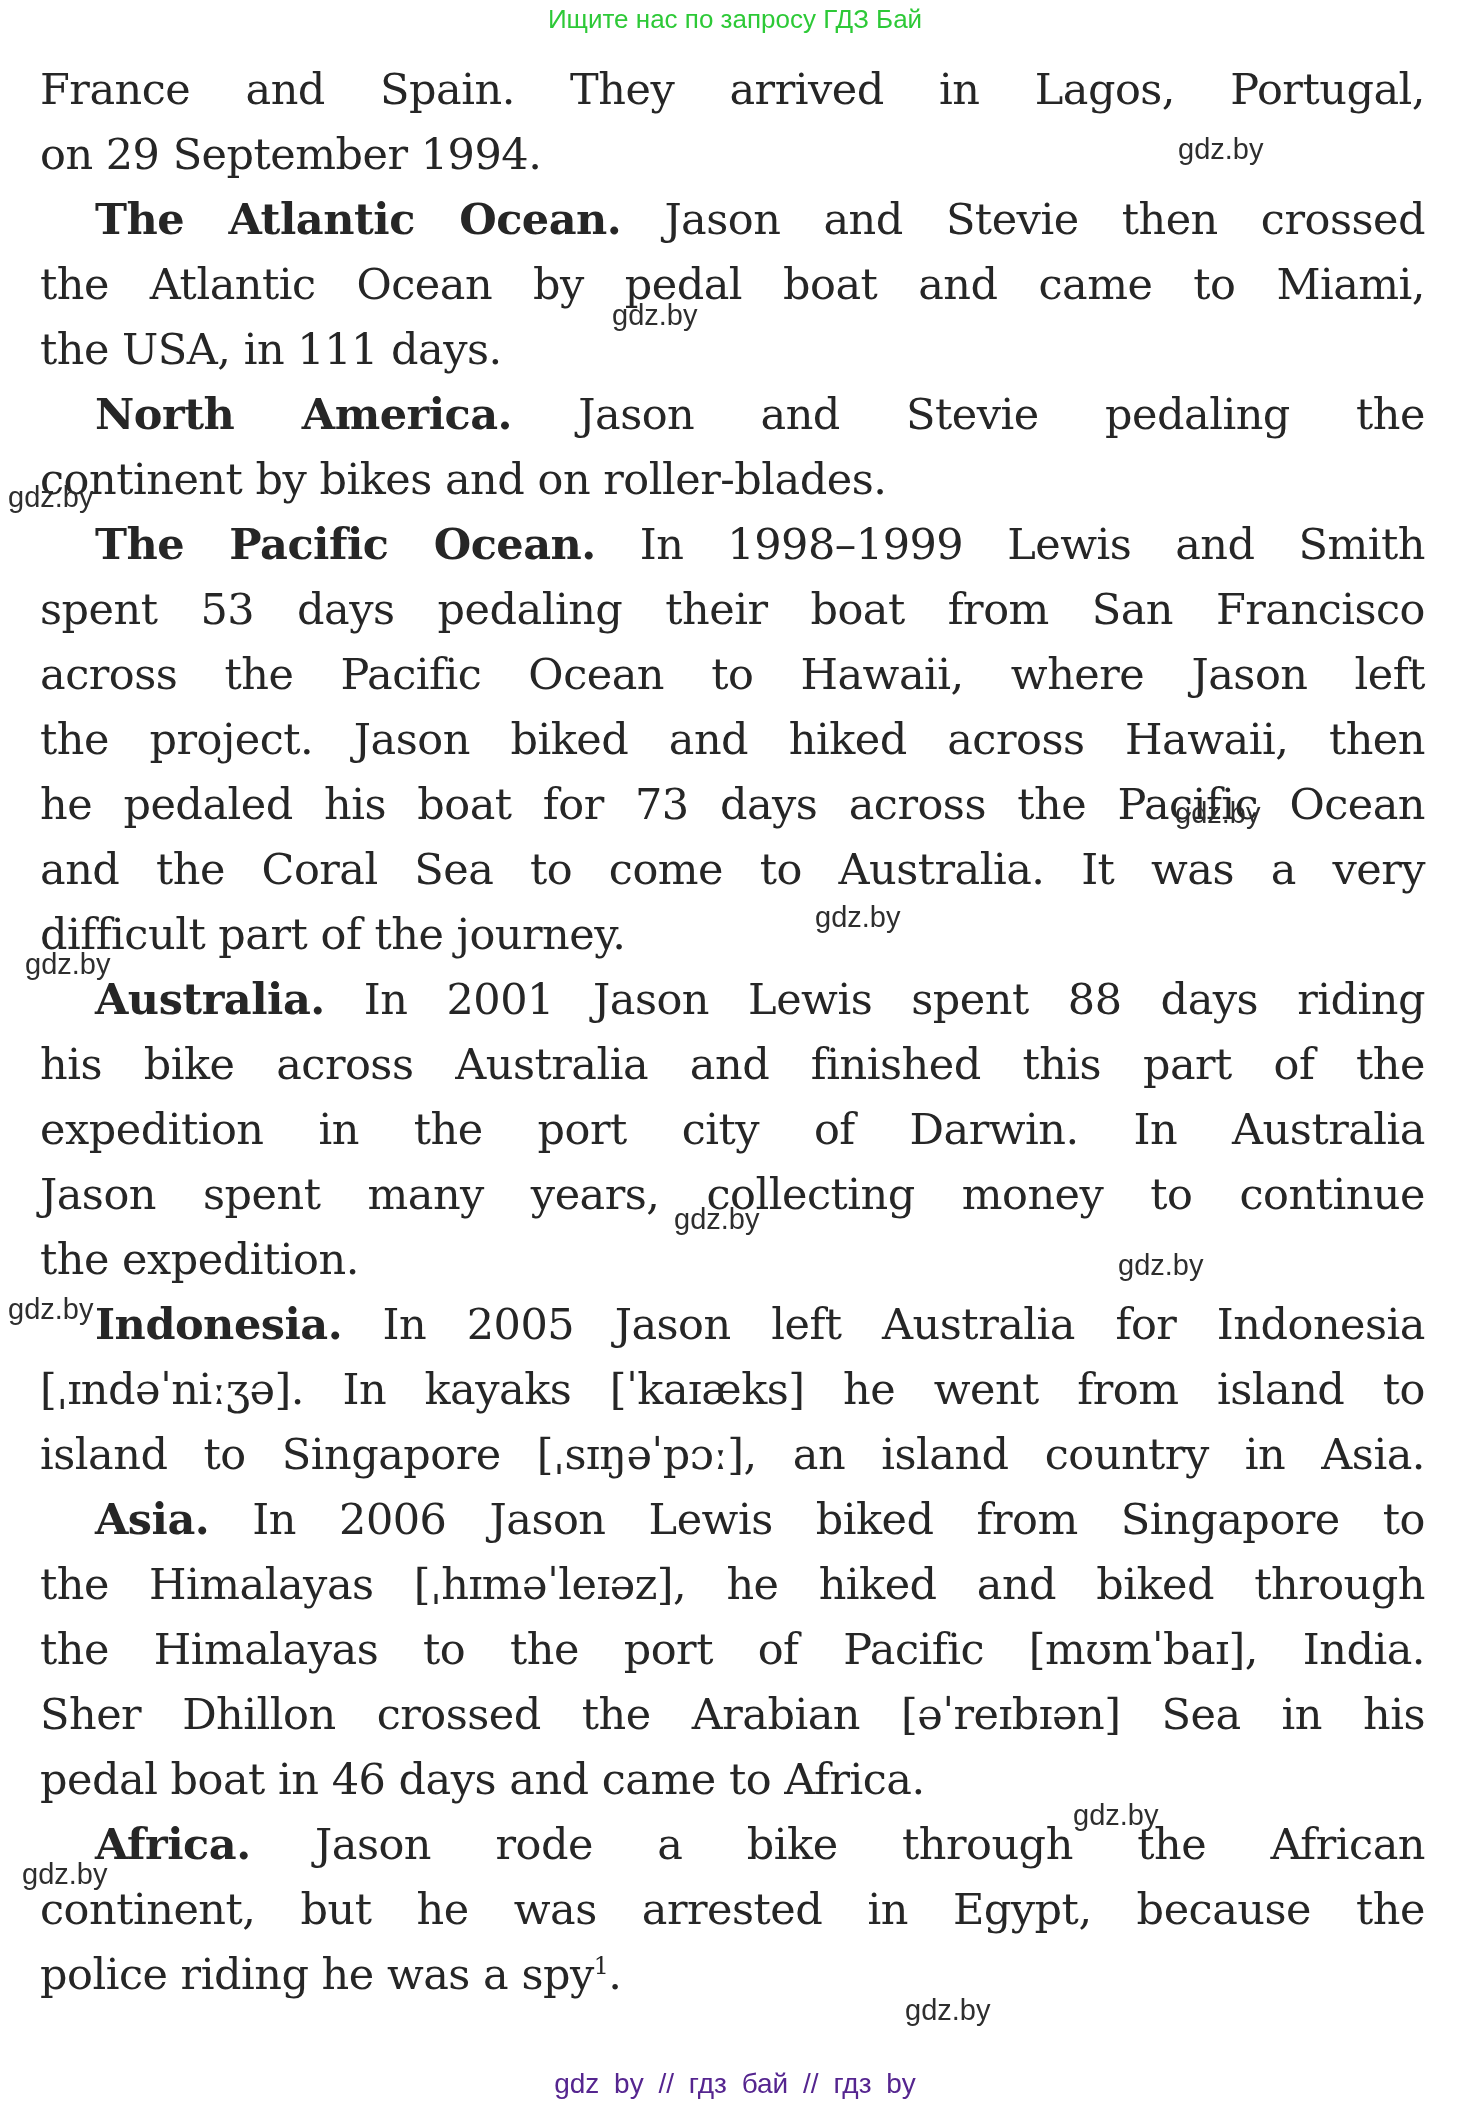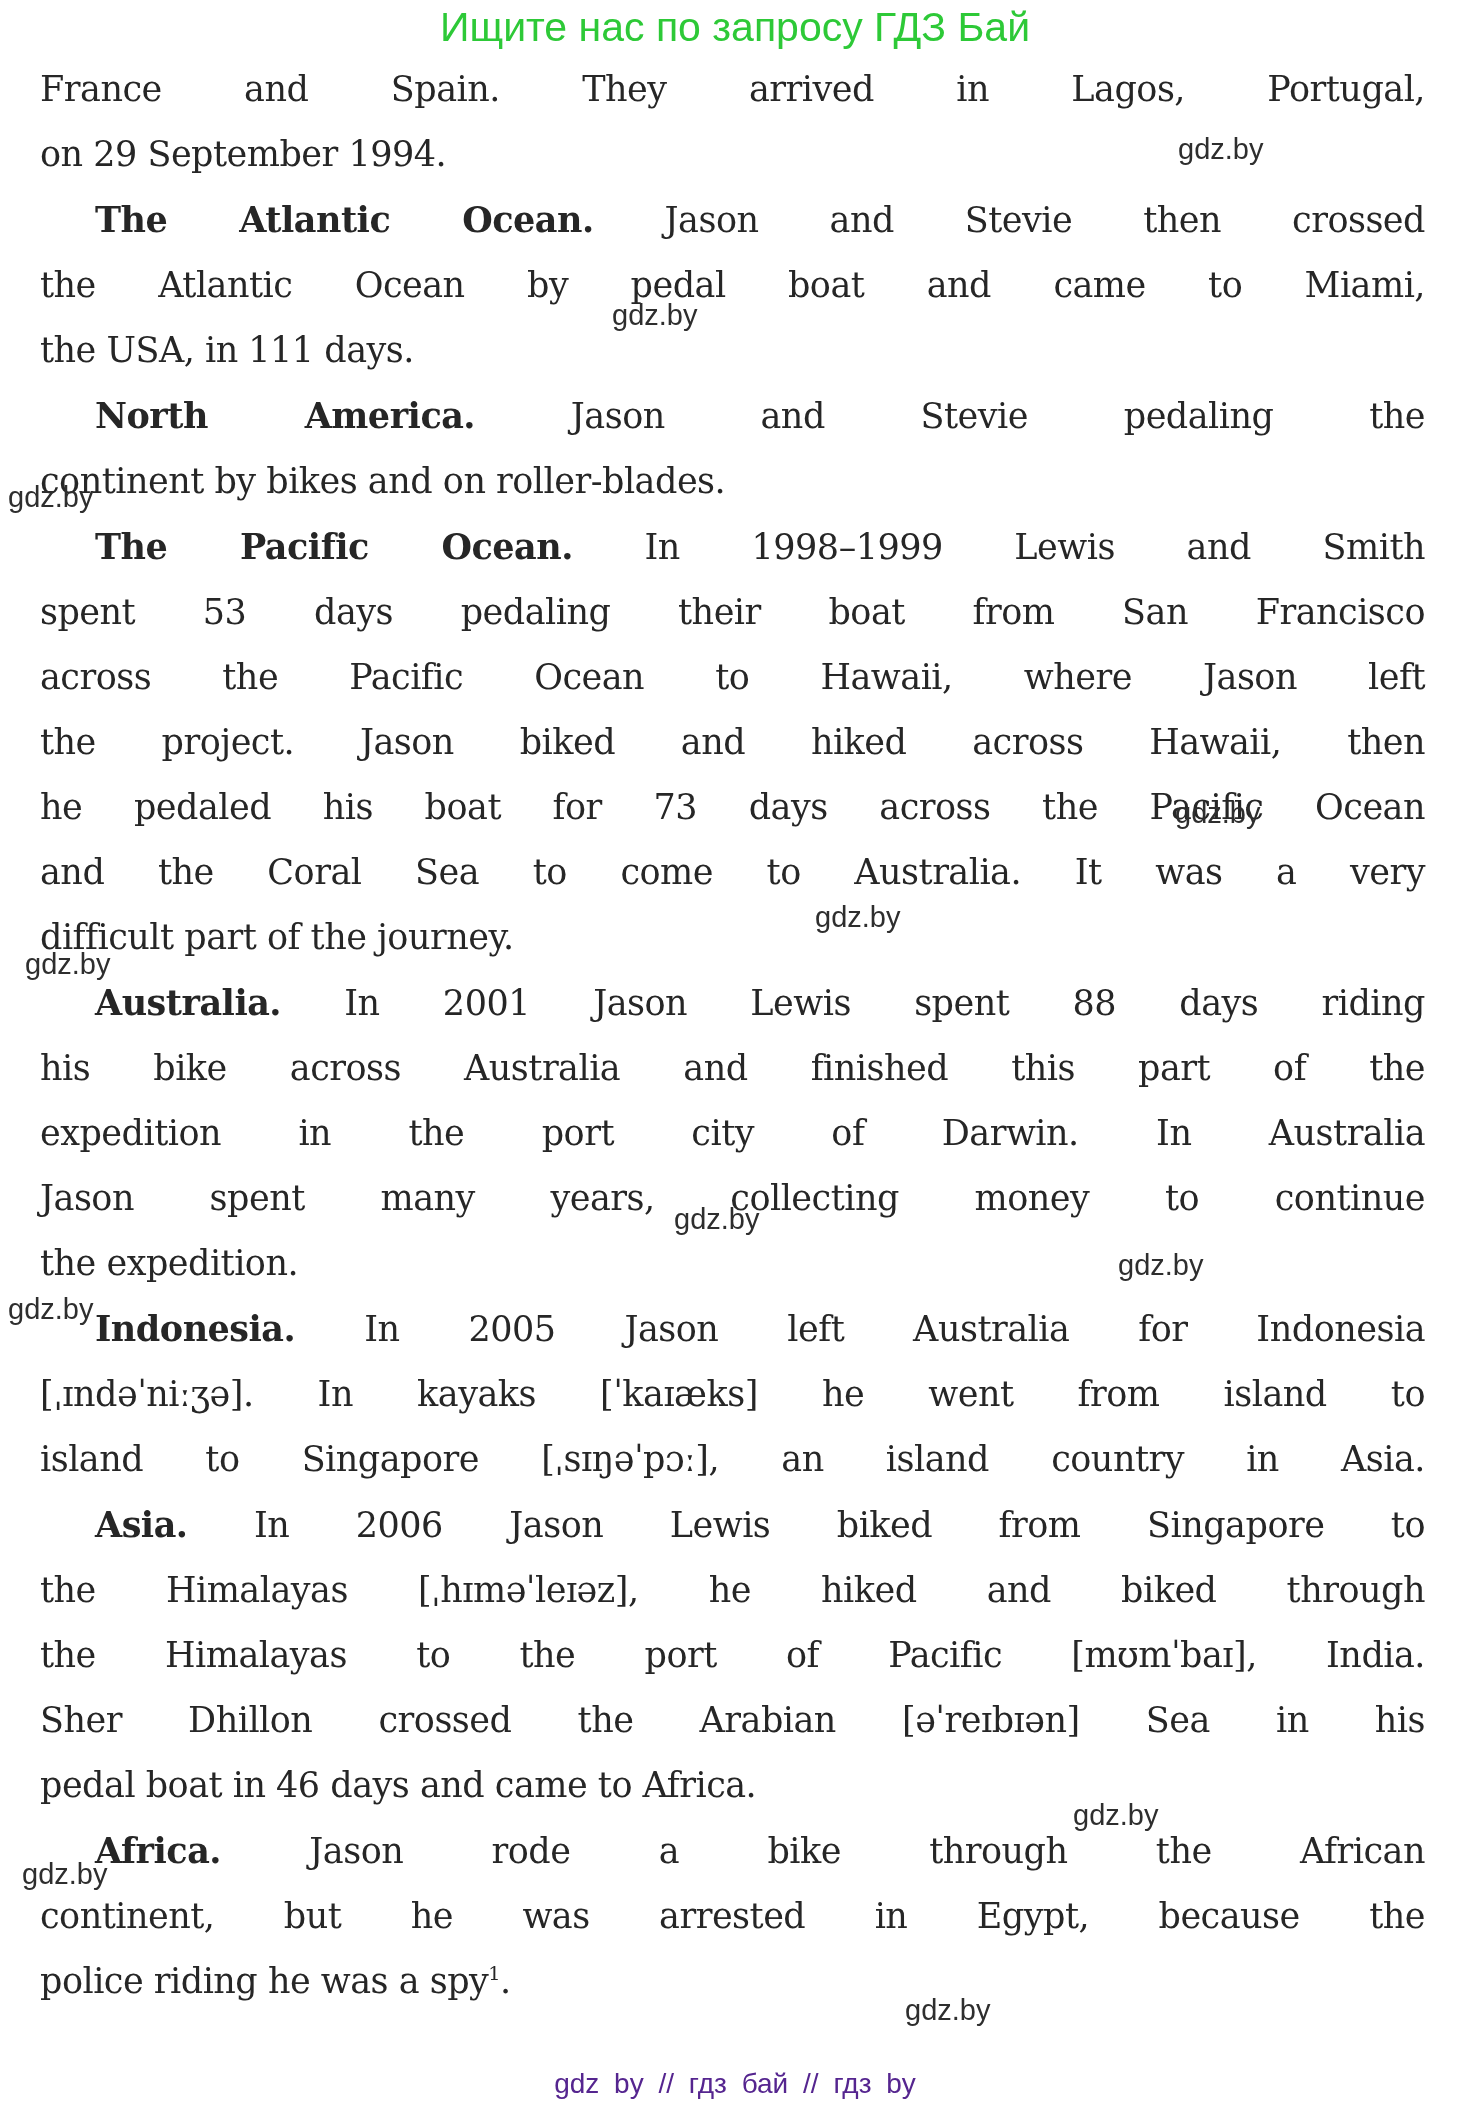--- a/index.html
+++ b/index.html
@@ -9,29 +9,29 @@
     position: relative;
     overflow: hidden;
     font-family: "DejaVu Serif", serif;
   }
   .page { position: absolute; inset: 0; }
   .green-header {
     position: absolute;
     top: 4px; left: 50%;
     transform: translateX(-50%);
     font-family: "Liberation Sans", sans-serif;
-    font-size: 41px;
+    font-size: 26px;
     color: #2DC937;
     white-space: nowrap;
   }
   .text-block {
     position: absolute;
     left: 40px; top: 57px;
     width: 1385px;
-    font-size: 35px;
+    font-size: 43px;
     line-height: 65px;
     color: #262626;
     letter-spacing: -0.5px;
   }
   .line {
     text-align: justify;
     text-align-last: left;
     white-space: nowrap;
   }
   .line.justify {

